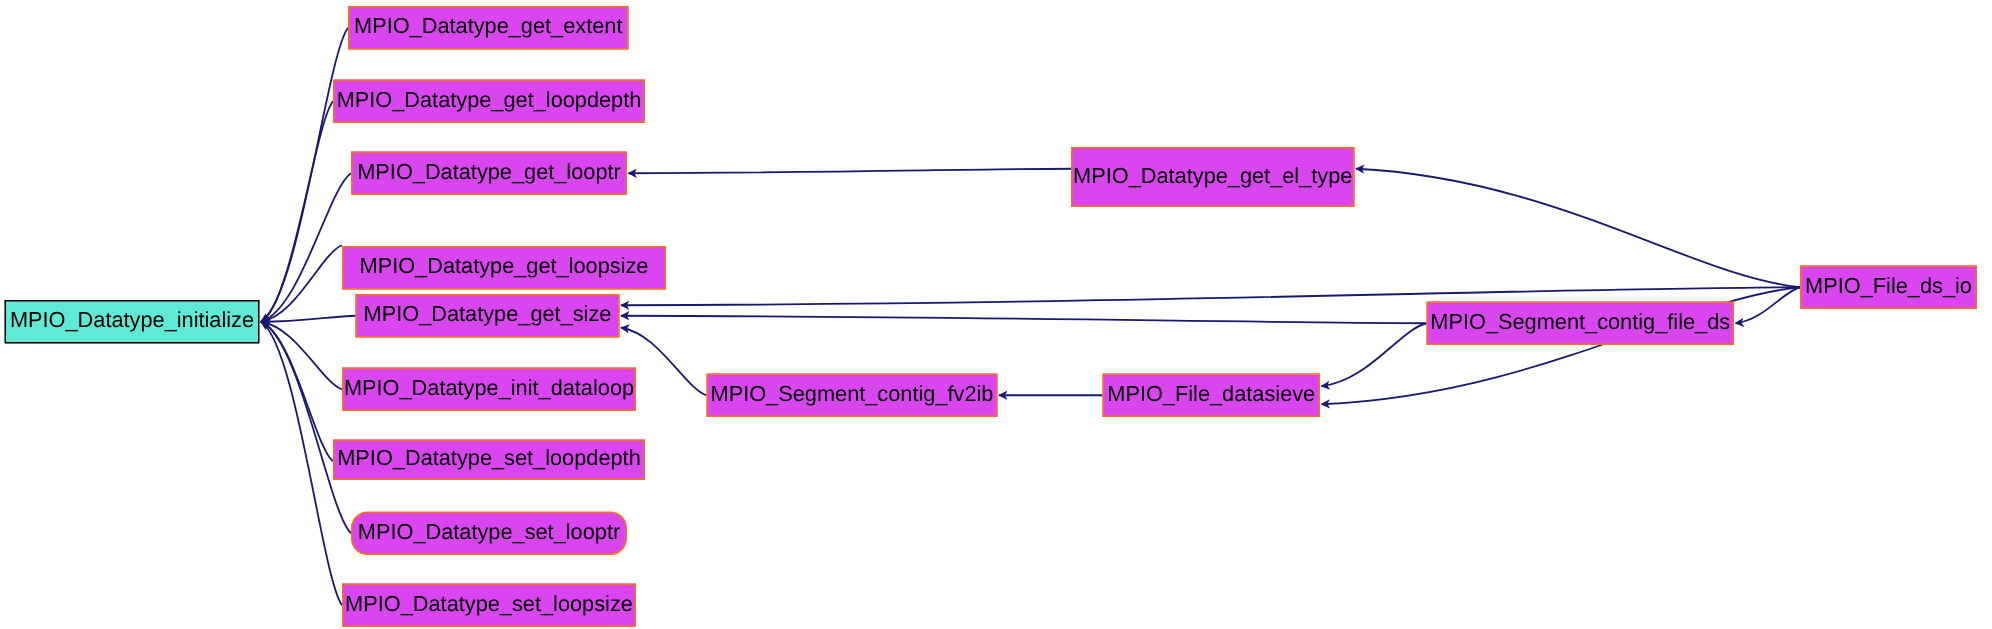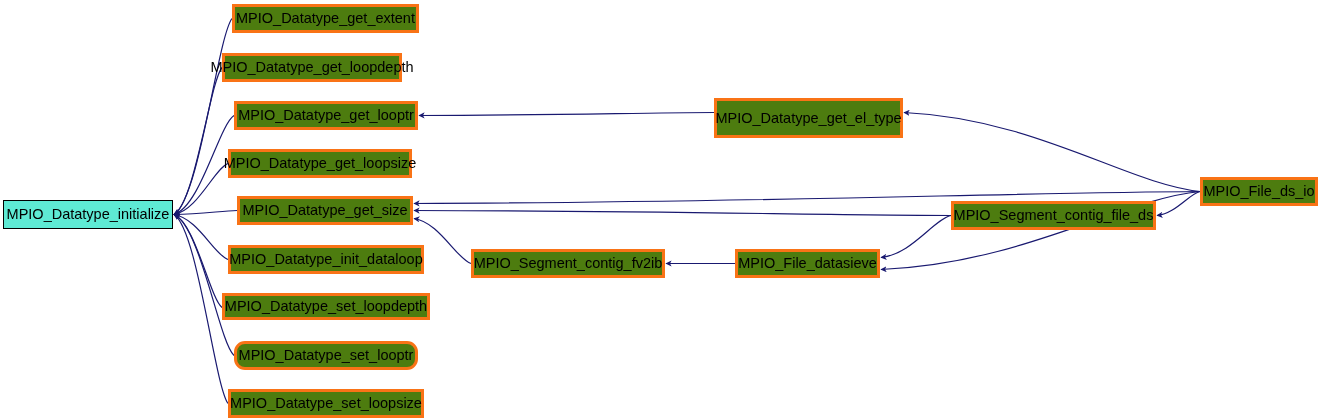--- a/index.html
+++ b/index.html
@@ -8,22 +8,22 @@
     position:relative;
     width:1328px;
     height:419px;
     background:#ffffff;
     overflow:hidden;
   }
   #edges { position:absolute; left:0; top:0; width:1328px; height:419px; }
   .node {
     position:absolute;
     box-sizing:border-box;
-    border:3px solid #f97316;
-    background:#4d7c0f;
+    border:1px solid #f97316;
+    background:#d946ef;
     color:#000000;
     font-size:14.5px;
     line-height:1;
     display:flex;
     align-items:center;
     justify-content:center;
     white-space:nowrap;
     cursor:pointer;
     z-index:5;
   }
@@ -69,27 +69,27 @@
       </g>
   </svg>
 
   <div id="node-layer">
       <div class="node root" style="left: 3px; top: 200px; width: 170px; height: 29px;">
         <span class="lbl">MPIO_Datatype_initialize</span>
       </div>
       <div class="node" style="left: 232px; top: 4px; width: 187px; height: 29px;">
         <span class="lbl">MPIO_Datatype_get_extent</span>
       </div>
-      <div class="node" style="left: 222px; top: 53px; width: 180px; height: 29px;">
+      <div class="node" style="left: 222px; top: 53px; width: 208px; height: 29px;">
         <span class="lbl">MPIO_Datatype_get_loopdepth</span>
       </div>
       <div class="node" style="left: 234px; top: 101px; width: 184px; height: 29px;">
         <span class="lbl">MPIO_Datatype_get_looptr</span>
       </div>
-      <div class="node" style="left: 228px; top: 149px; width: 184px; height: 29px;">
+      <div class="node" style="left: 228px; top: 164px; width: 216px; height: 29px;">
         <span class="lbl">MPIO_Datatype_get_loopsize</span>
       </div>
       <div class="node" style="left: 237px; top: 196px; width: 176px; height: 29px;">
         <span class="lbl">MPIO_Datatype_get_size</span>
       </div>
       <div class="node" style="left: 228px; top: 245px; width: 196px; height: 29px;">
         <span class="lbl">MPIO_Datatype_init_dataloop</span>
       </div>
       <div class="node" style="left: 222px; top: 293px; width: 208px; height: 27px;">
         <span class="lbl">MPIO_Datatype_set_loopdepth</span>

